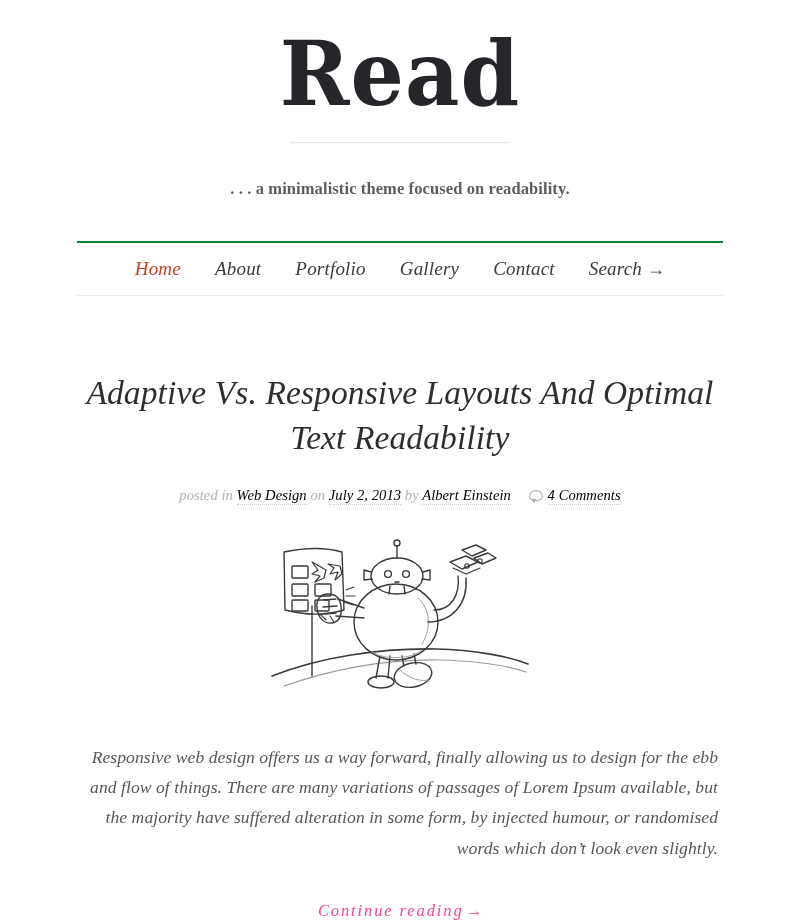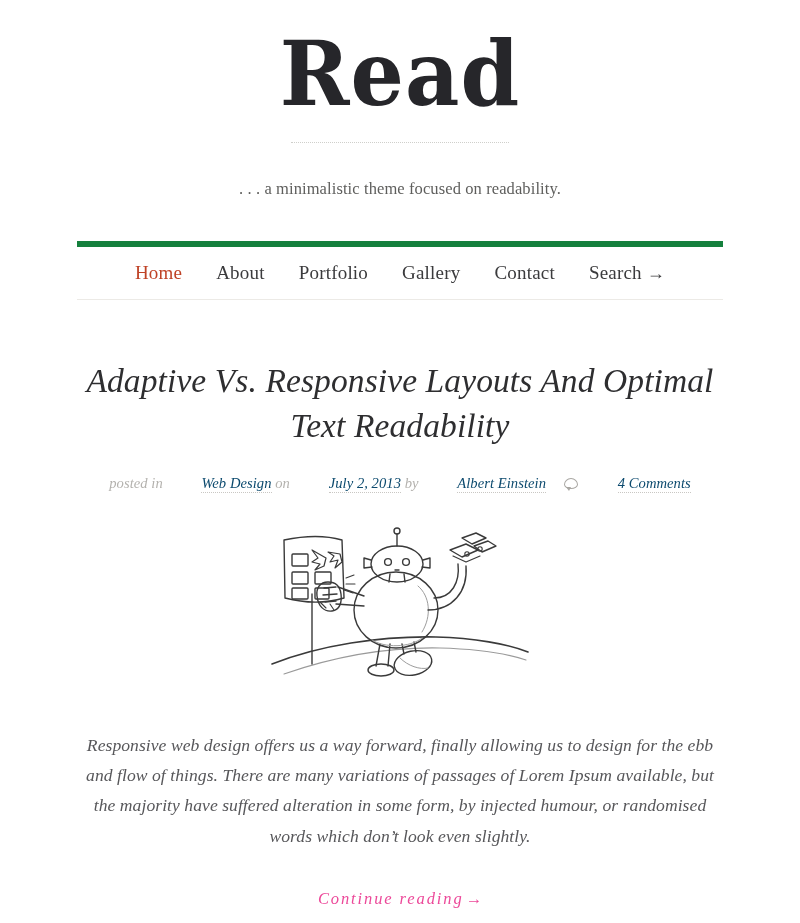--- a/index.html
+++ b/index.html
@@ -45,29 +45,31 @@
     width: 218px;
     height: 0;
     margin: 28px auto 0 auto;
     border-top: 1px dotted #cfcfcb;
   }
   .site-tagline {
     margin: 36px 0 0 0;
     font-size: 16.5px;
     color: #5e5e5c;
     letter-spacing: .1px;
+    font-weight: bold;
   }
 
   
   .nav-wrap {
-    margin: 42px auto 0 auto;
+    margin: 42px auto 16px auto;
     width: 646px;
-    border-top: 6px solid #15803d;
+    border-top: 2px solid #15803d;
     border-bottom: 1px solid #eceae6;
     box-sizing: content-box;
+    font-style: italic;
   }
   .main-nav {
     display: flex;
     justify-content: center;
     align-items: center;
     gap: 34px;
     height: 52px;
     padding: 0;
     margin: 0;
     list-style: none;
@@ -100,25 +102,24 @@
   }
   .post-meta {
     margin-top: 26px;
     font-size: 14.6px;
     color: #b4b2ae;
     letter-spacing: .05px;
     white-space: nowrap;
   }
   .post-meta .m-plain { color: #b4b2ae; }
   .post-meta .m-link {
-    color: #0c4a6e;
+    color: #000000;
     border-bottom: 1px dotted #c9c7c3;
     padding-bottom: 1px;
     cursor: pointer;
-    margin-left: 35px;
   }
   .comment-group {
     display: inline-block;
     margin-left: 14px;
     white-space: nowrap;
     text-align: center;
   }
   .bubble-icon {
     display: inline-block;
     width: 12px;
@@ -147,21 +148,21 @@
     margin: 32px auto 0 auto;
     width: 264px;
     height: 162px;
   }
   .post-figure svg { display: block; width: 264px; height: 162px; }
 
   
   .post-body {
     margin: 44px auto 0 auto;
     width: 636px;
-    text-align: center;
+    text-align: right;
     font-size: 17.6px;
     line-height: 1.72;
     color: #57575a;
     letter-spacing: .05px;
   }
   .post-body p { margin: 0; }
 
   
   .continue-wrap {
     margin-top: 38px;

